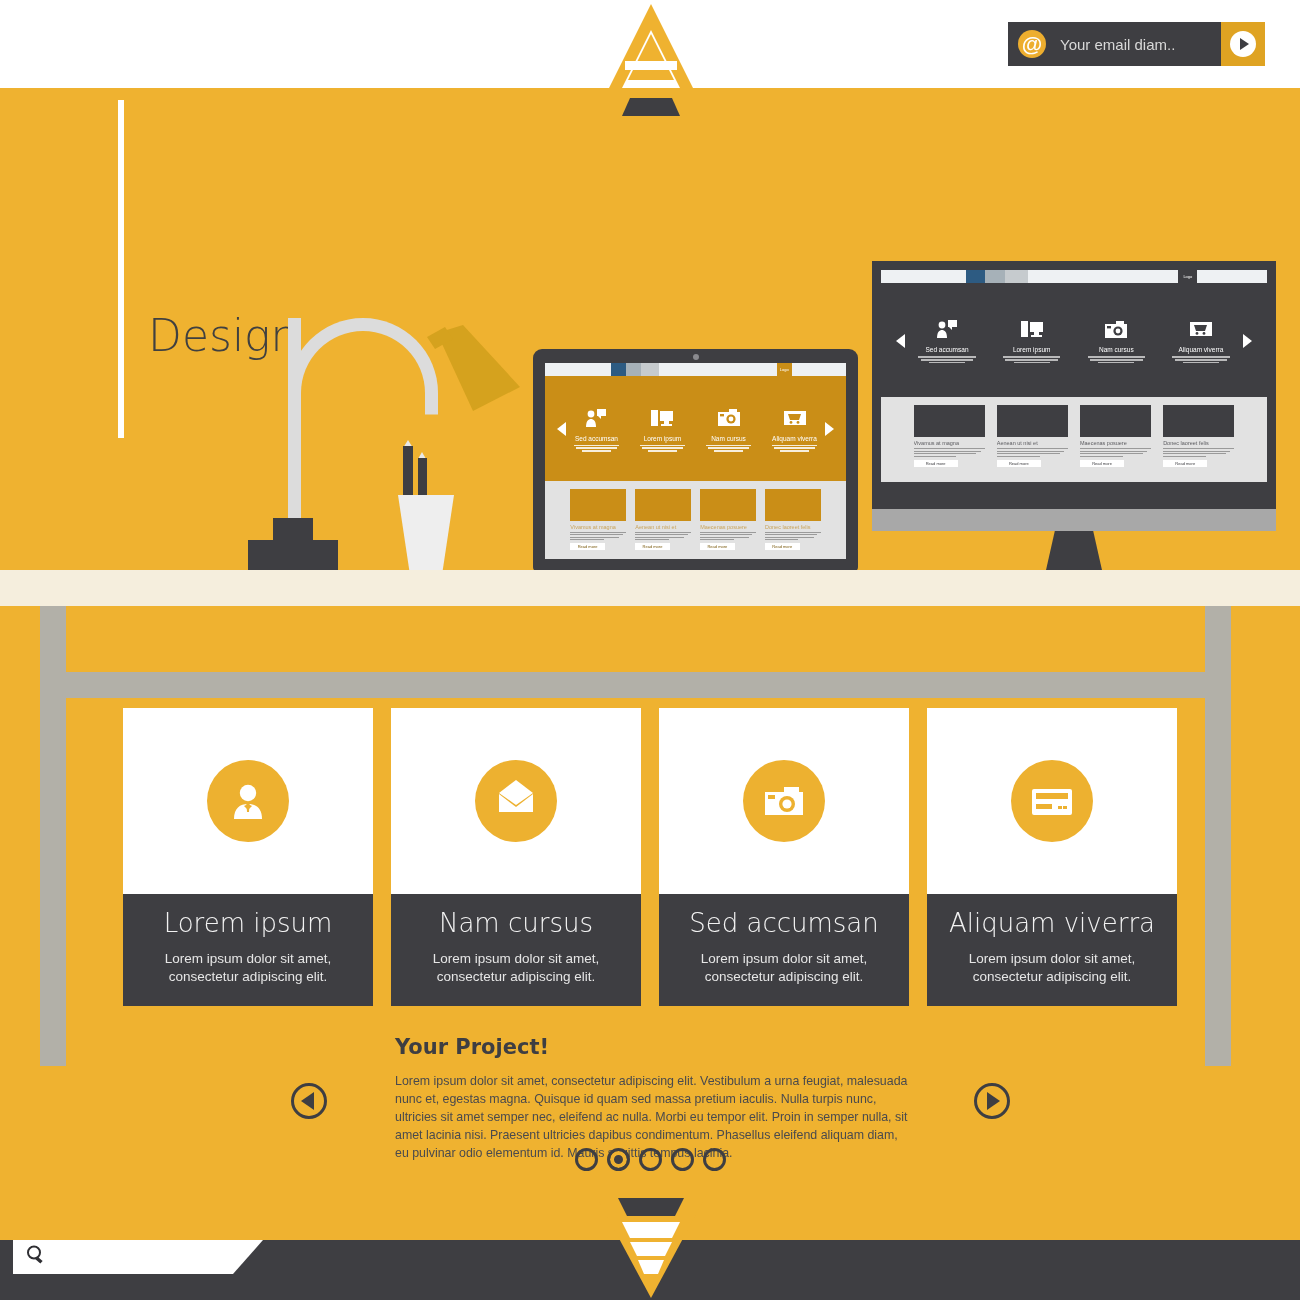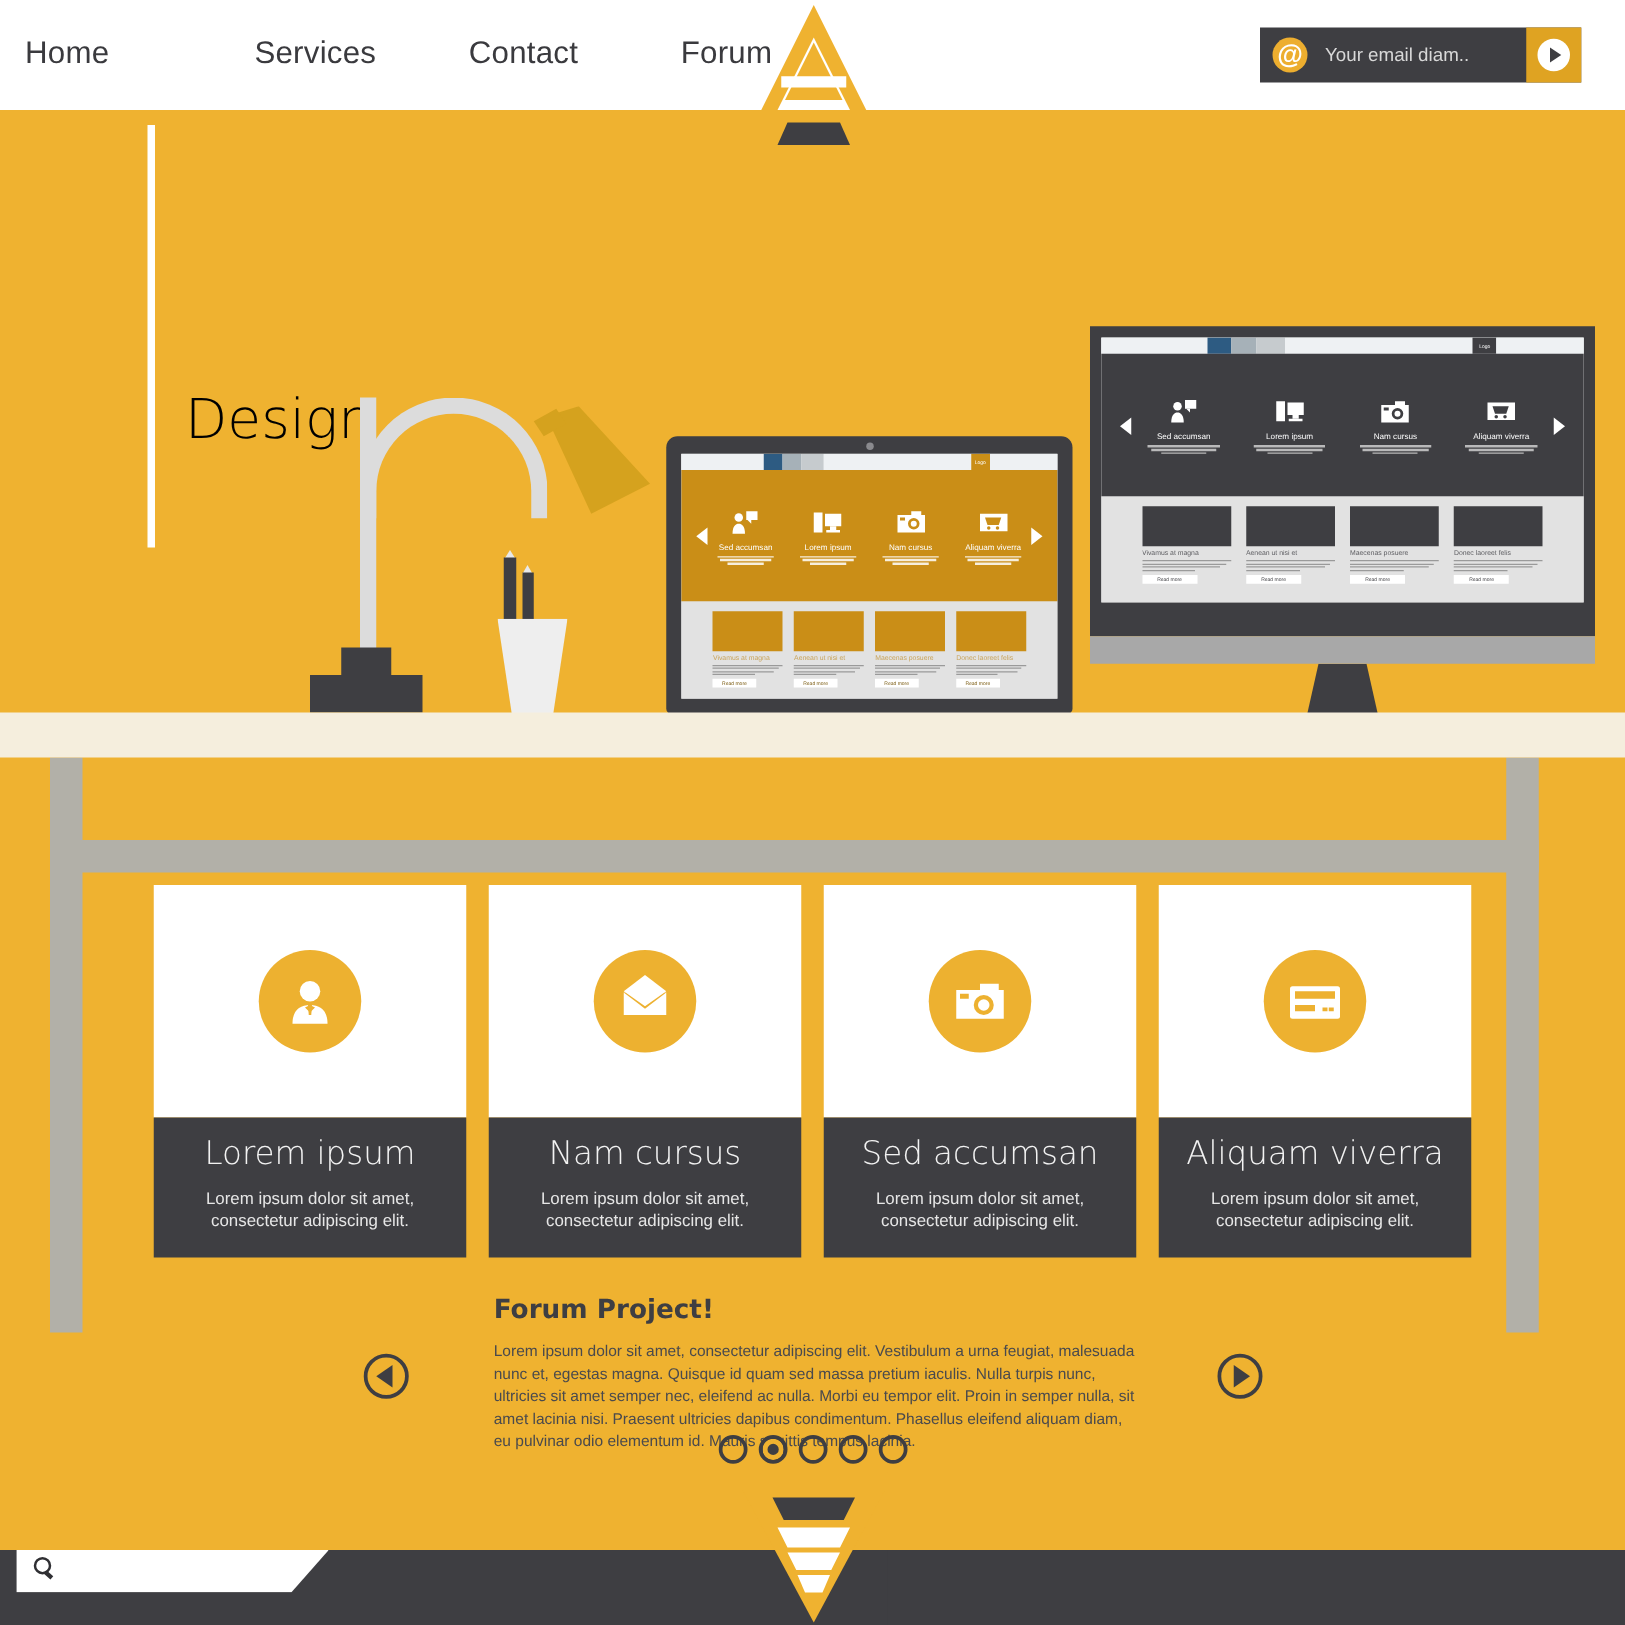--- a/index.html
+++ b/index.html
@@ -73,21 +73,21 @@
     font-size:90px; color:#54a0ad; font-weight:300; letter-spacing:-1px;
     font-family:"DejaVu Sans", sans-serif;
   }
   .hero-sub1 {
     position:absolute; left:143px; top:238px; z-index:3;
     font-size:52px; color:#fefefe; font-weight:300;
     font-family:"DejaVu Sans", sans-serif;
   }
   .hero-sub2 {
     position:absolute; left:148px; top:310px; z-index:3;
-    font-size:44px; color:#000000; font-weight:300;
+    font-size:44px; color:#404040; font-weight:300;
     font-family:"DejaVu Sans", sans-serif;
   }
 
   
   .lamp-base { position:absolute; left:248px; top:540px; width:90px; height:30px; background:#3e3e42; z-index:3;}
   .lamp-base2 { position:absolute; left:273px; top:518px; width:40px; height:26px; background:#3e3e42; z-index:3;}
   .lamp-arm {
     position:absolute; left:288px; top:318px; width:150px; height:210px;
     border:13px solid #dcdcdc; border-bottom:none; border-right:none;
     border-top-left-radius:120px; border-top-right-radius:120px;
@@ -555,21 +555,21 @@
         </div>
       </div>
       <div class="card-bot">
         <div class="card-h">Aliquam viverra</div>
         <div class="card-p">Lorem ipsum dolor sit amet, consectetur adipiscing elit.</div>
       </div>
     </div>
   </div>
 
   <div class="proj">
-    <div class="proj-h">Forum Project!</div>
+    <div class="proj-h">Your Project!</div>
     <div class="proj-p">Lorem ipsum dolor sit amet, consectetur adipiscing elit. Vestibulum a urna feugiat, malesuada nunc et, egestas magna. Quisque id quam sed massa pretium iaculis. Nulla turpis nunc, ultricies sit amet semper nec, eleifend ac nulla. Morbi eu tempor elit. Proin in semper nulla, sit amet lacinia nisi. Praesent ultricies dapibus condimentum. Phasellus eleifend aliquam diam, eu pulvinar odio elementum id. Mauris sagittis tempus lacinia.</div>
   </div>
   <div class="arrow-btn prev">
     <div class="ar"></div>
   </div>
   <div class="arrow-btn next">
     <div class="ar"></div>
   </div>
   <div class="dots" id="carousel-dots">
       <div class="dot"></div>
@@ -583,26 +583,20 @@
   <div class="searchbar">
     <span class="search-ic">
       <svg width="22" height="22" viewBox="0 0 22 22">
         <circle cx="9" cy="8.5" r="6" fill="none" stroke="#2f2f33" stroke-width="2"></circle>
         <rect x="12.4" y="12.4" width="7" height="3.4" fill="#2f2f33" transform="rotate(42 12.4 12.4)"></rect>
       </svg>
     </span>
   </div>
 
   <div class="navband"></div>
-  <div class="nav">
-    <a class="n0" href="#">Home</a>
-    <a class="n1" href="#">Services</a>
-    <a class="n2" href="#">Contact</a>
-    <a class="n3" href="#">Forum</a>
-  </div>
 
   <div class="emailbox">
     <div class="at-icon">@</div>
     <div class="email-ph">Your email diam..</div>
     <div class="email-go">
       <div class="circ">
           <div class="tri"></div>
         </div>
     </div>
   </div>

